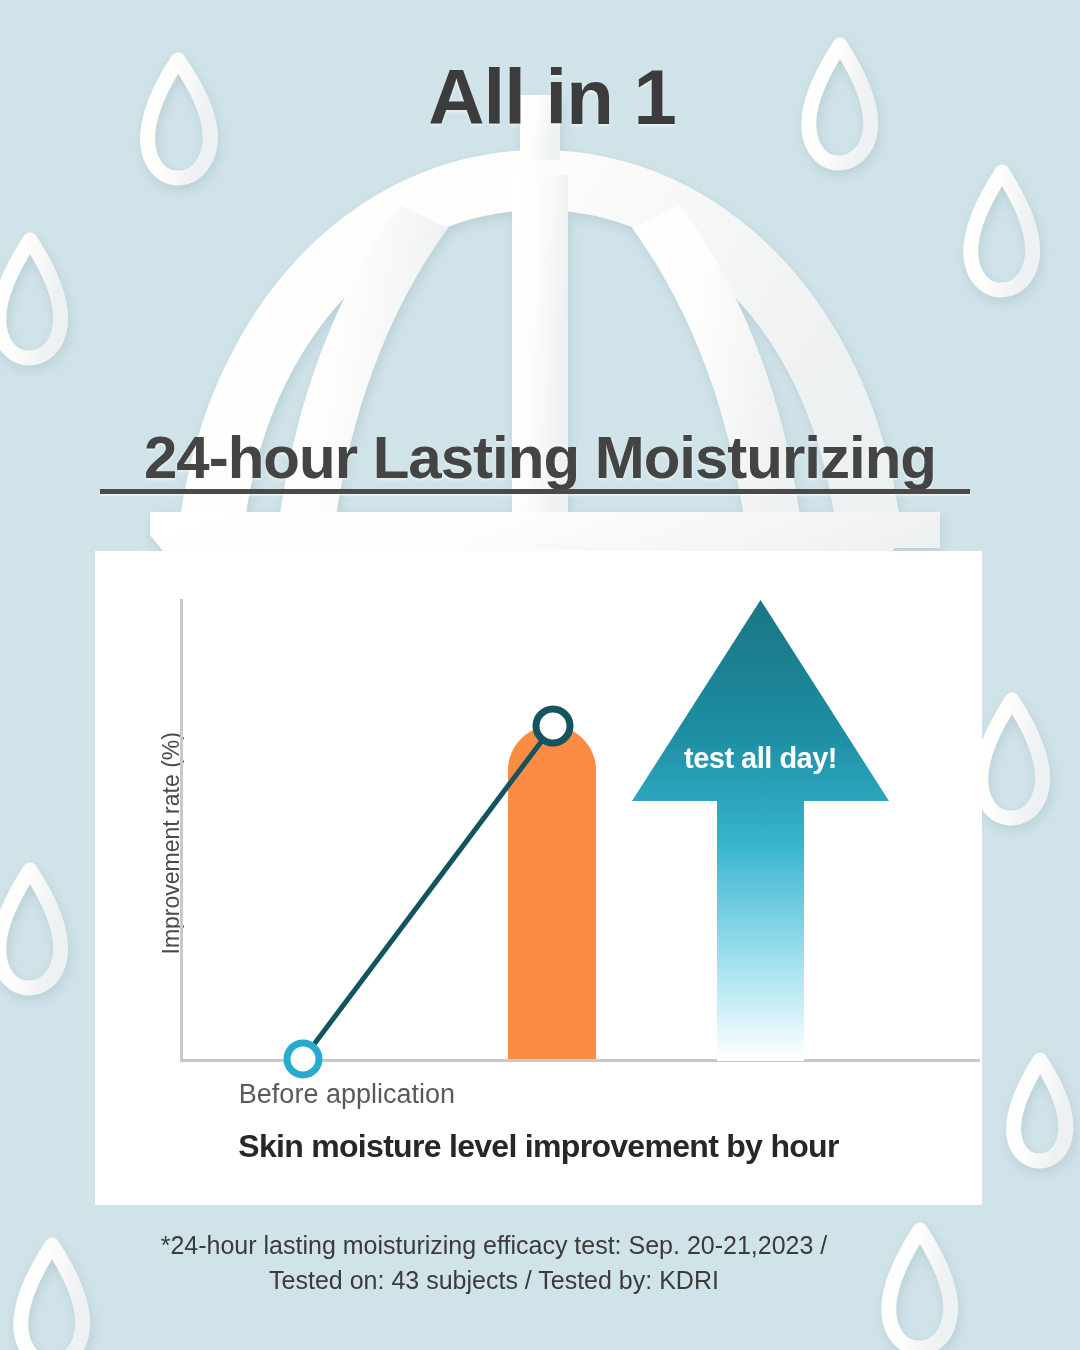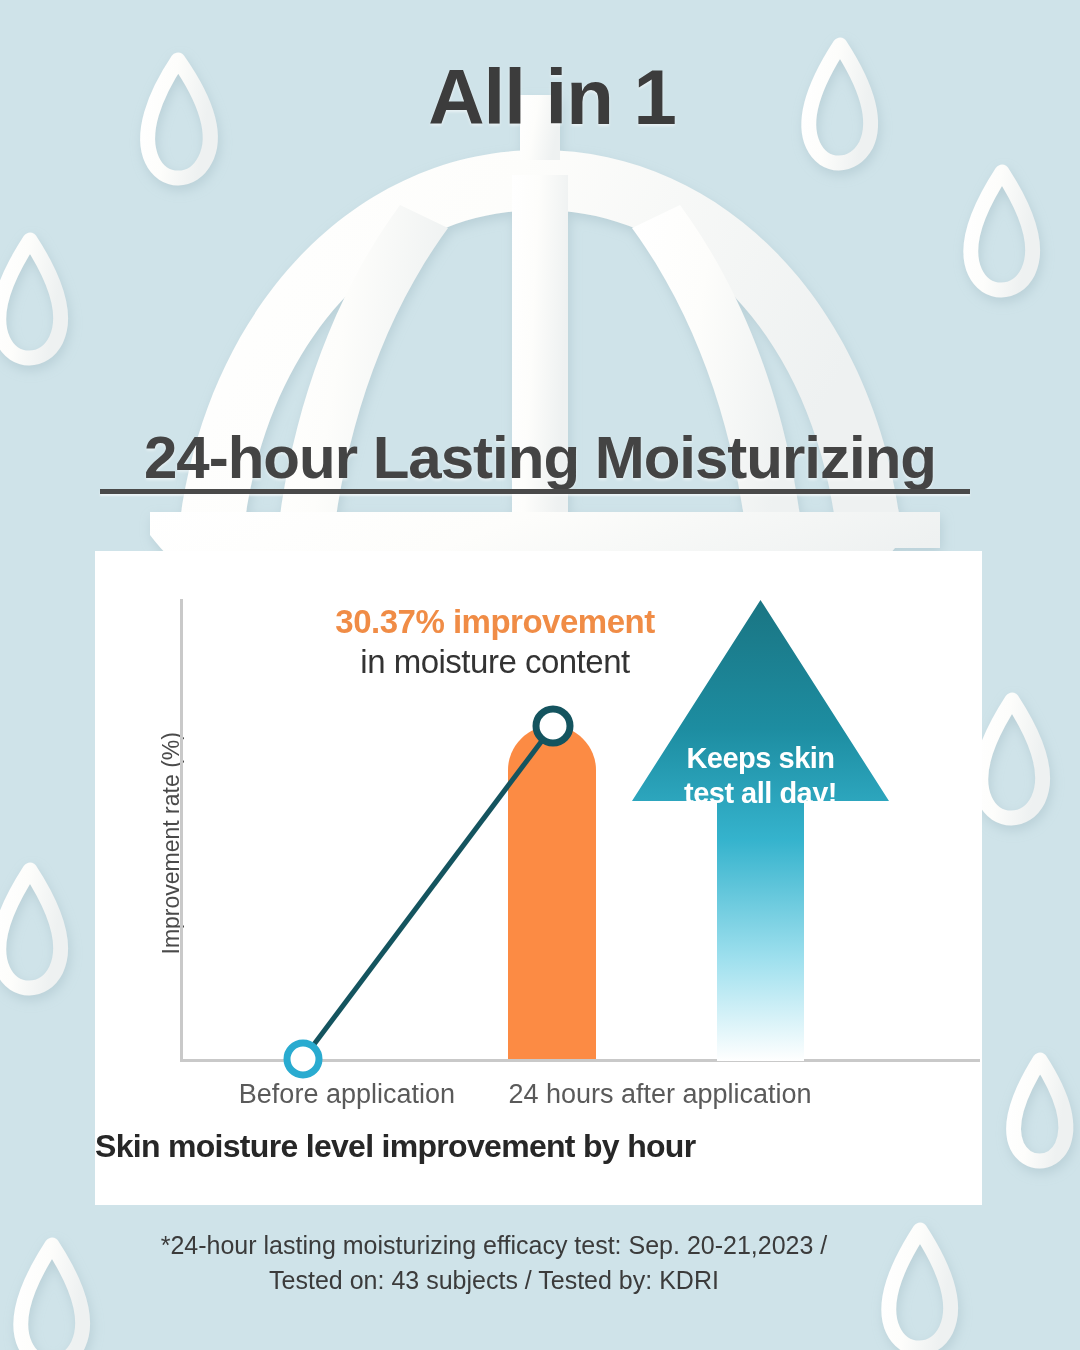--- a/index.html
+++ b/index.html
@@ -171,21 +171,21 @@
     text-align:center;
     font-size:27px;
     color:#5a5a5a;
   }
 
   
   .chart-title {
     position:absolute;
     left:0; top:577px;
     width:887px;
-    text-align:left;
+    text-align:center;
     font-size:32px;
     font-weight:bold;
     color:#272727;
     letter-spacing:-0.7px;
   }
 
   
   .footnote {
     position:absolute;
     left:0; top:1228px;
@@ -276,40 +276,34 @@
     </div>
 
     <div class="axis-y"></div>
     <div class="axis-x"></div>
 
     <div class="arrow-wrap">
       <svg width="265" height="465" viewBox="0 0 265 465">
         <path d="M132.5,4 L261,205 L176,205 L176,465 L89,465 L89,205 L4,205 Z" fill="url(#arrowGrad)"></path>
       </svg>
       <div class="arrow-text">
-        <div>Keeps skin</div>
         <div>test all day!</div>
       </div>
     </div>
 
     <div class="bar"></div>
 
     <svg class="trend-svg" viewBox="0 0 887 654">
       <line x1="208" y1="508" x2="458" y2="175" stroke="#14545f" stroke-width="5"></line>
       <circle cx="208" cy="508" r="16" fill="#ffffff" stroke="#29abd0" stroke-width="7"></circle>
       <circle cx="458" cy="175" r="17" fill="#ffffff" stroke="#14545f" stroke-width="7"></circle>
     </svg>
 
-    <div class="callout">
-      <div class="callout-line1">30.37% improvement</div>
-      <div class="callout-line2">in moisture content</div>
-    </div>
 
     <div class="tick-before">Before application</div>
-    <div class="tick-after">24 hours after application</div>
 
     <div class="chart-title">Skin moisture level improvement by hour</div>
   </div>
 </div>
 
 <div class="footnote">
   <div>*24-hour lasting moisturizing efficacy test: Sep. 20-21,2023 /</div>
   <div>Tested on: 43 subjects / Tested by: KDRI</div>
 </div>
 

